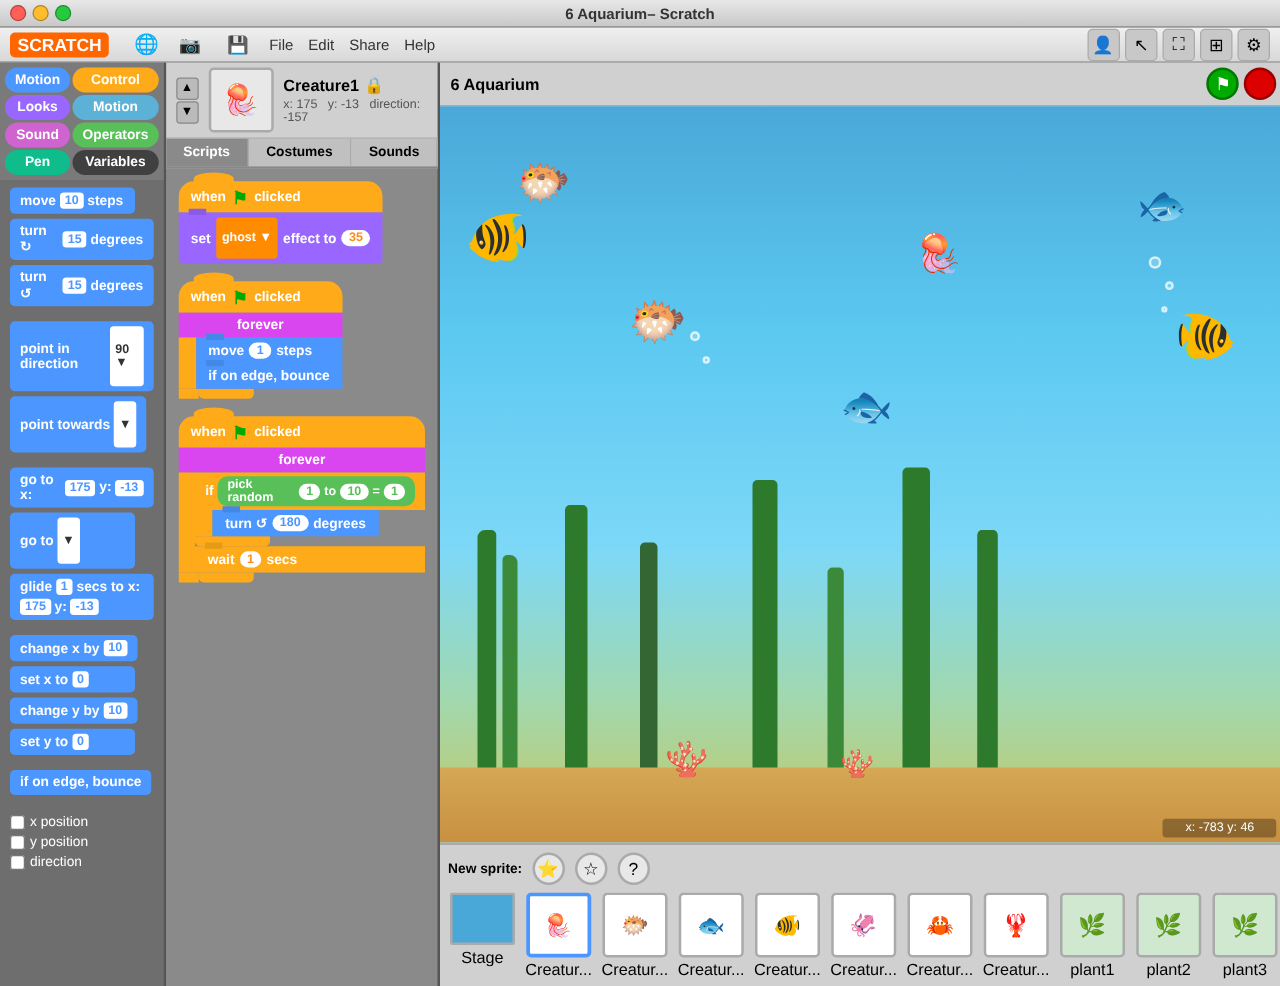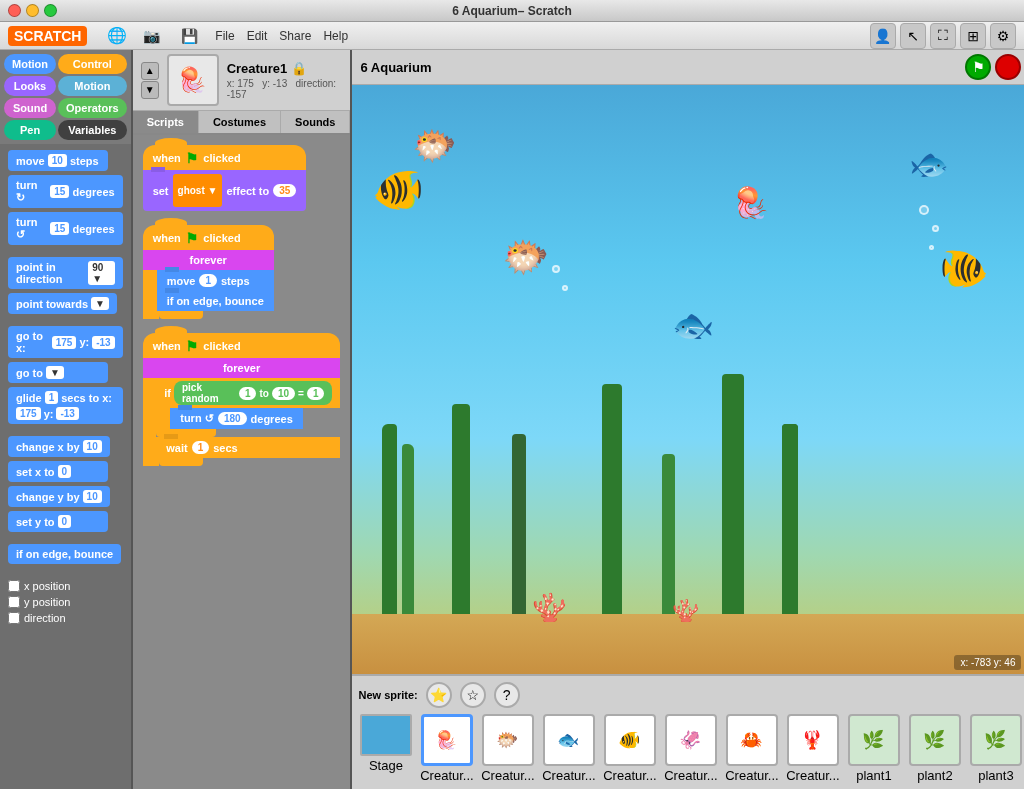--- a/index.html
+++ b/index.html
@@ -116,21 +116,21 @@
       border-radius: 3px;
       padding: 1px 4px;
       font-size: 10px;
       font-weight: bold;
     }
 
     .block-dropdown {
       background: white;
       color: #333;
       border-radius: 3px;
-      padding: 1px 4px;
+      padding: 13px 4px;
       font-size: 10px;
       display: flex;
       align-items: center;
       gap: 2px;
     }
 
     .checkbox-block {
       display: flex;
       align-items: center;
       gap: 4px;
@@ -295,21 +295,21 @@
       background: rgba(255,255,255,0.2);
     }
 
     .stage-coords {
       position: absolute;
       bottom: 4px;
       right: 8px;
       font-size: 10px;
       color: white;
       background: rgba(0,0,0,0.3);
-      padding: 2px 6px;
+      padding: 2px 18px;
       border-radius: 3px;
     }
 
     
     .sprite-gallery {
       background: #d0d0d0;
       border-top: 2px solid #aaa;
       padding: 6px;
     }
 

